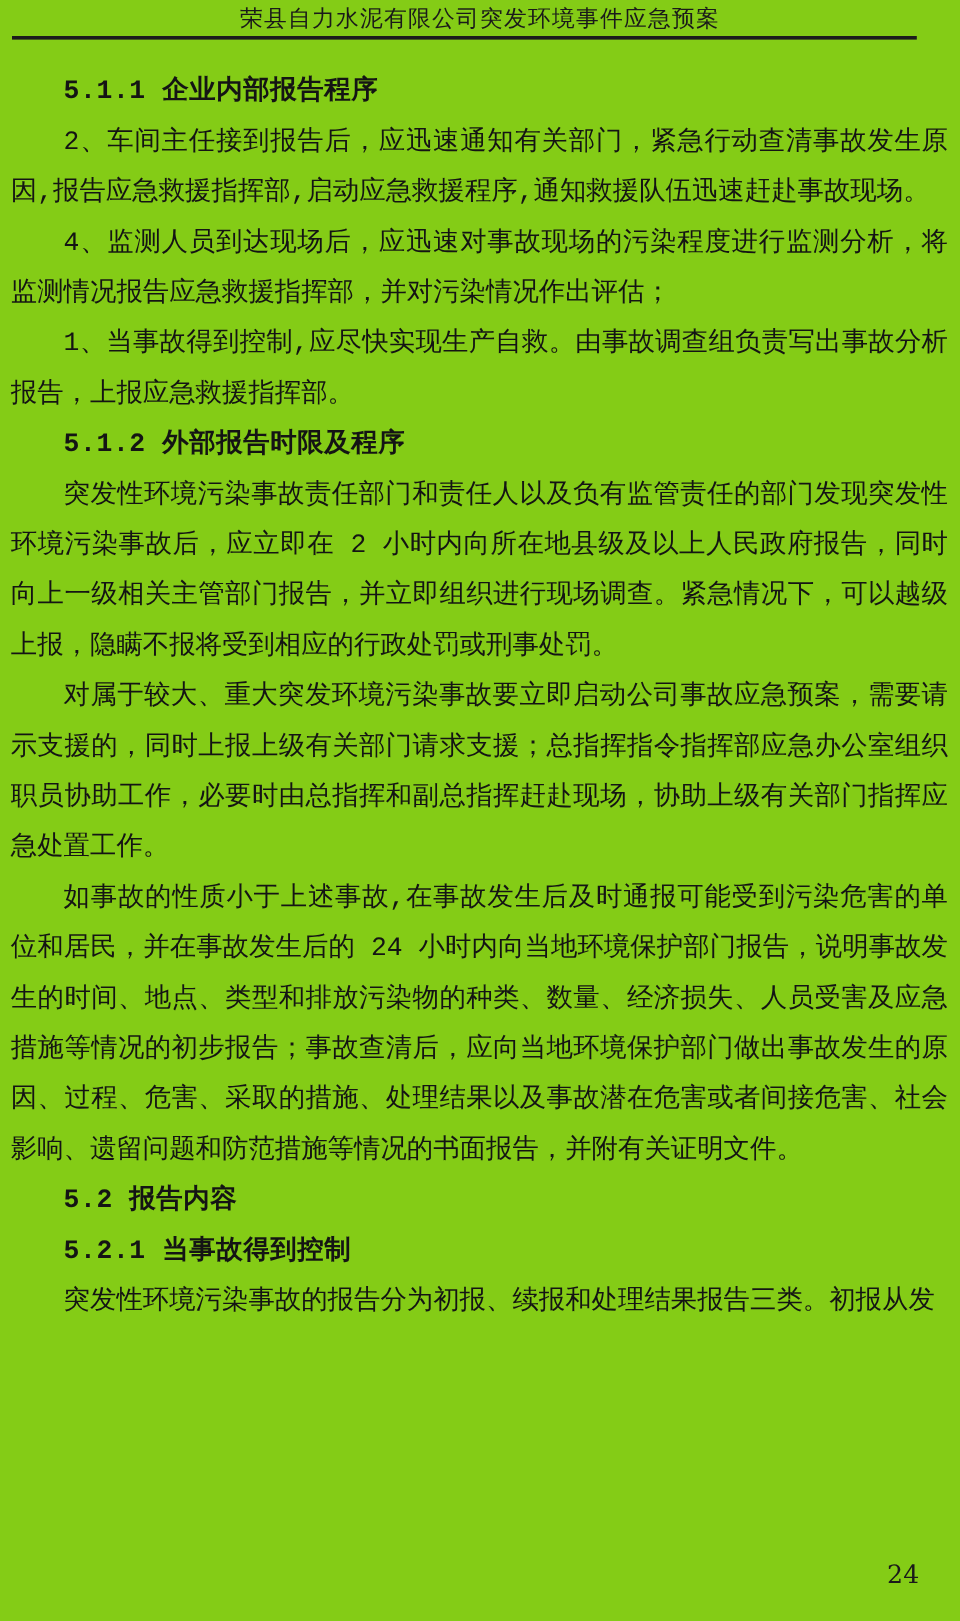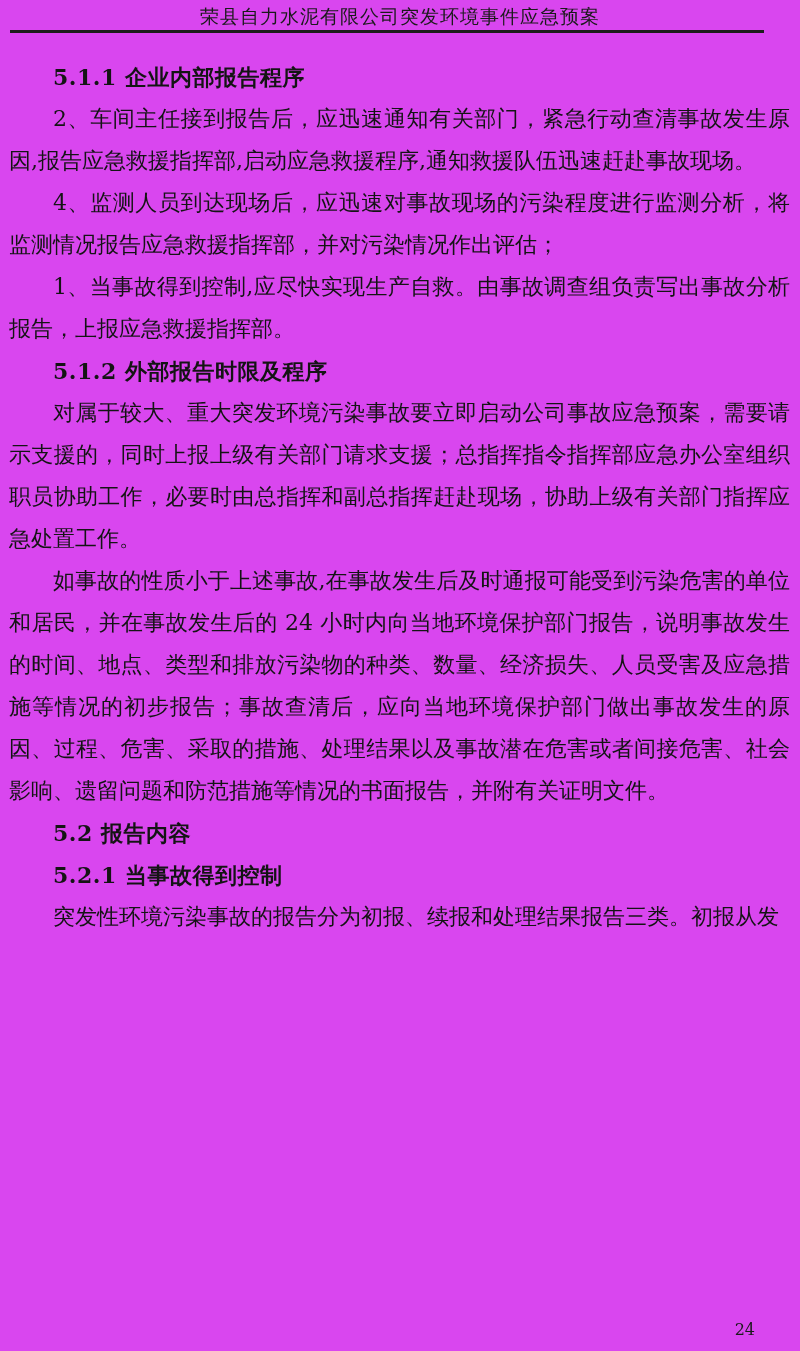--- a/index.html
+++ b/index.html
@@ -4,21 +4,21 @@
 <style>
   html, body {
     margin: 0;
     padding: 0;
     background: #ffffff;
   }
   .page {
     position: relative;
     width: 800px;
     height: 1351px;
-    background: #d946ef;
+    background: #84cc16;
     overflow: hidden;
     font-family: "DejaVu Serif", "Liberation Serif", serif;
     color: #141414;
   }
   .doc-header {
     padding-top: 5px;
     text-align: center;
     font-size: 19px;
     line-height: 22px;
     letter-spacing: 1px;
@@ -29,54 +29,55 @@
     border: 0;
     border-top: 3px solid #1c1c1c;
     height: 0;
   }
   .doc-body {
     margin: 23px 10px 0 9px;
     font-size: 22px;
     line-height: 42px;
     text-align: justify;
     word-break: break-all;
+    font-family: Liberation Mono, monospace;
   }
   .doc-body p {
     margin: 0;
     text-indent: 2em;
   }
   .doc-body .heading {
     font-weight: 700;
     text-indent: 2em;
     letter-spacing: 0.5px;
   }
   .page-number {
     position: absolute;
     top: 1300px;
-    right: 45px;
-    font-size: 16px;
+    right: 34px;
+    font-size: 21px;
     color: #1a1a1a;
-    margin-top: 20px;
   }
 </style>
 </head>
 <body>
 
 <div class="page">
 
   <div class="doc-header">荣县自力水泥有限公司突发环境事件应急预案</div>
 
   <hr class="header-rule">
 
   <div class="doc-body">
     <p class="heading">5.1.1 企业内部报告程序</p>
     <p>2、车间主任接到报告后，应迅速通知有关部门，紧急行动查清事故发生原因,报告应急救援指挥部,启动应急救援程序,通知救援队伍迅速赶赴事故现场。</p>
     <p>4、监测人员到达现场后，应迅速对事故现场的污染程度进行监测分析，将监测情况报告应急救援指挥部，并对污染情况作出评估；</p>
     <p>1、当事故得到控制,应尽快实现生产自救。由事故调查组负责写出事故分析报告，上报应急救援指挥部。</p>
     <p class="heading">5.1.2 外部报告时限及程序</p>
+    <p>突发性环境污染事故责任部门和责任人以及负有监管责任的部门发现突发性环境污染事故后，应立即在 2 小时内向所在地县级及以上人民政府报告，同时向上一级相关主管部门报告，并立即组织进行现场调查。紧急情况下，可以越级上报，隐瞒不报将受到相应的行政处罚或刑事处罚。</p>
     <p>对属于较大、重大突发环境污染事故要立即启动公司事故应急预案，需要请示支援的，同时上报上级有关部门请求支援；总指挥指令指挥部应急办公室组织职员协助工作，必要时由总指挥和副总指挥赶赴现场，协助上级有关部门指挥应急处置工作。</p>
     <p>如事故的性质小于上述事故,在事故发生后及时通报可能受到污染危害的单位和居民，并在事故发生后的 24 小时内向当地环境保护部门报告，说明事故发生的时间、地点、类型和排放污染物的种类、数量、经济损失、人员受害及应急措施等情况的初步报告；事故查清后，应向当地环境保护部门做出事故发生的原因、过程、危害、采取的措施、处理结果以及事故潜在危害或者间接危害、社会影响、遗留问题和防范措施等情况的书面报告，并附有关证明文件。</p>
     <p class="heading">5.2 报告内容</p>
     <p class="heading">5.2.1 当事故得到控制</p>
     <p>突发性环境污染事故的报告分为初报、续报和处理结果报告三类。初报从发</p>
   </div>
 
   <div class="page-number">24</div>
 
 </div>

